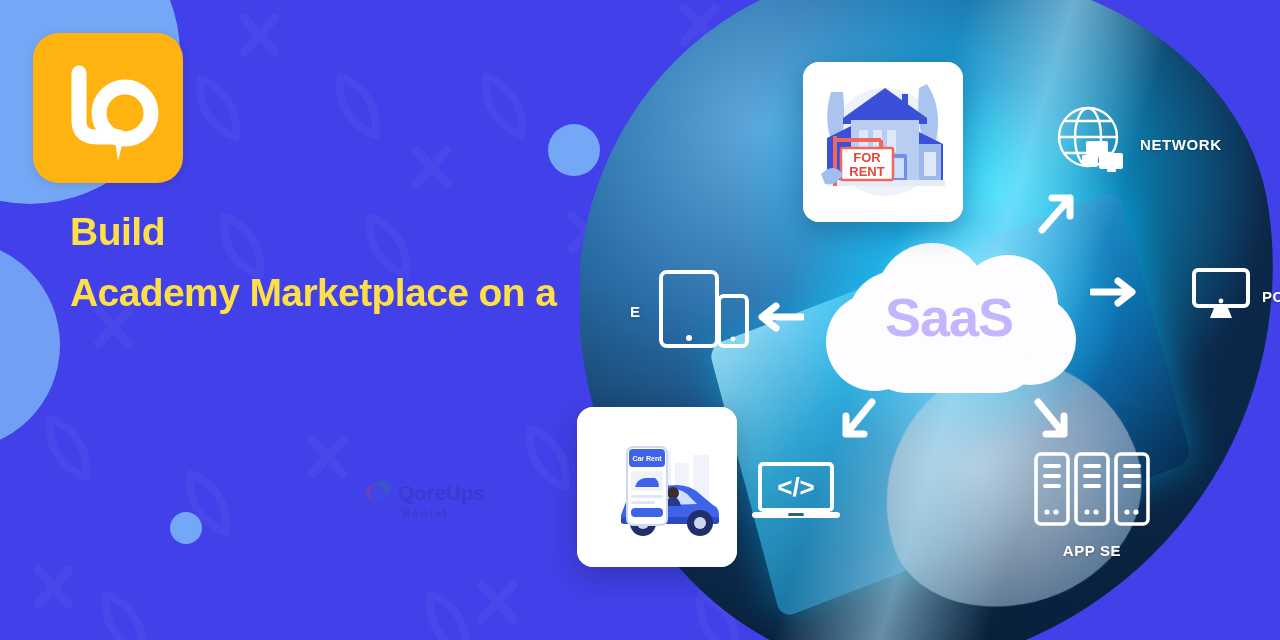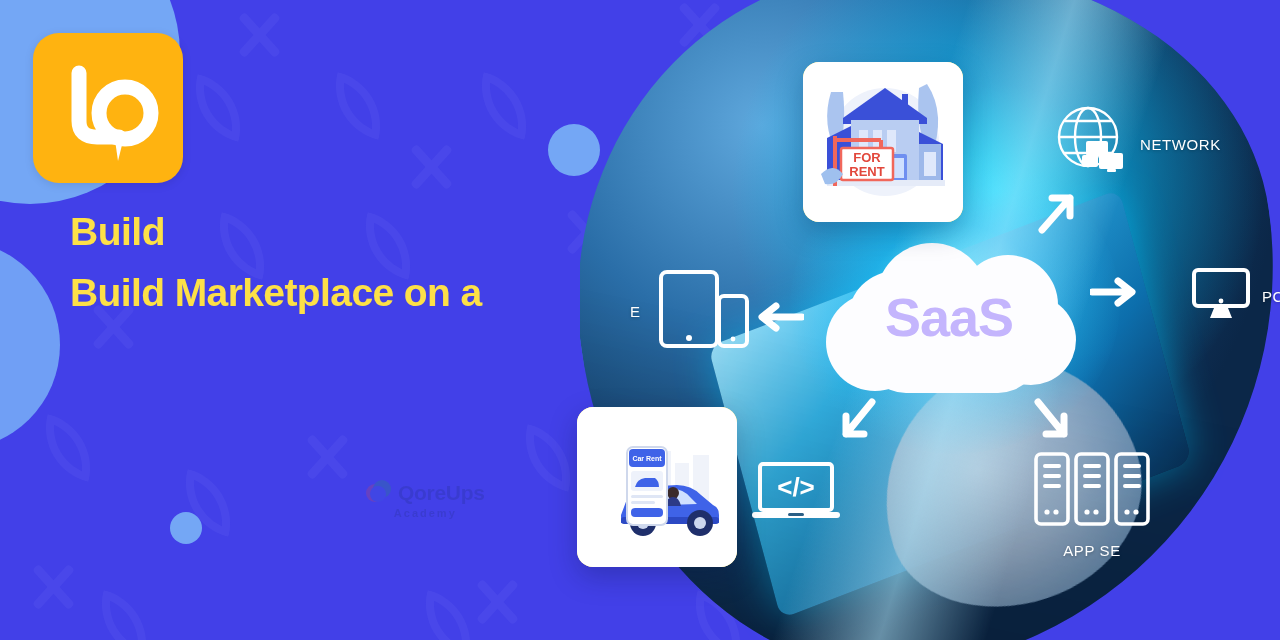--- a/index.html
+++ b/index.html
@@ -172,21 +172,21 @@
     font-size:54px; font-weight:700;
     letter-spacing:-1px;
     color:#c4b5fd;
     text-shadow:0 1px 0 rgba(255,255,255,.7);
     z-index:3;
   }
 
   
   .node { position:absolute; display:flex; align-items:center; gap:12px; }
   .node-label {
-    color:#ffffff; font-size:15px; font-weight:400; letter-spacing:.6px;
+    color:#ffffff; font-size:15px; font-weight:700; letter-spacing:.6px;
     white-space:nowrap;
     text-shadow:0 1px 3px rgba(0,0,0,.25);
   }
   .node-icon { display:block; }
 
   
   .arrow { position:absolute; }
 
   
   .card {
@@ -247,33 +247,33 @@
       <g fill="none" stroke="#ffffff" stroke-width="15" stroke-linecap="round">
         <path d="M46 40 L46 88 Q46 104 64 104 L86 104"></path>
         <circle cx="92" cy="80" r="26"></circle>
       </g>
       <path d="M81 100 L92 100 L85 128 Z" fill="#ffffff"></path>
     </svg>
   </div>
 
   <div class="headline">
     <div class="hl-line hl-1">Build</div>
-    <div class="hl-line hl-2">Build Marketplace on a</div>
+    <div class="hl-line hl-2">Academy Marketplace on a</div>
   </div>
 
   <div class="watermark">
     <div class="wm-top">
       <span class="wm-mark">
           <i></i>
           <i></i>
           <i></i>
         </span>
       <span class="wm-name">QoreUps</span>
     </div>
-    <div class="wm-sub">Academy</div>
+    <div class="wm-sub">Rental</div>
   </div>
 
   <div class="cloud">
     <div class="puff" style="left:8px;   top:56px;  width:98px;  height:98px;"></div>
     <div class="puff" style="left:58px;  top:6px;   width:112px; height:112px;"></div>
     <div class="puff" style="left:140px; top:18px;  width:100px; height:100px;"></div>
     <div class="puff" style="left:168px; top:58px;  width:90px;  height:90px;"></div>
     <div class="puff" style="left:46px;  top:72px;  width:176px; height:84px;  border-radius:46px;"></div>
     <div class="puff" style="left:30px;  top:34px;  width:200px; height:96px;  border-radius:52px;"></div>
     <div class="cloud-text">SaaS</div>

